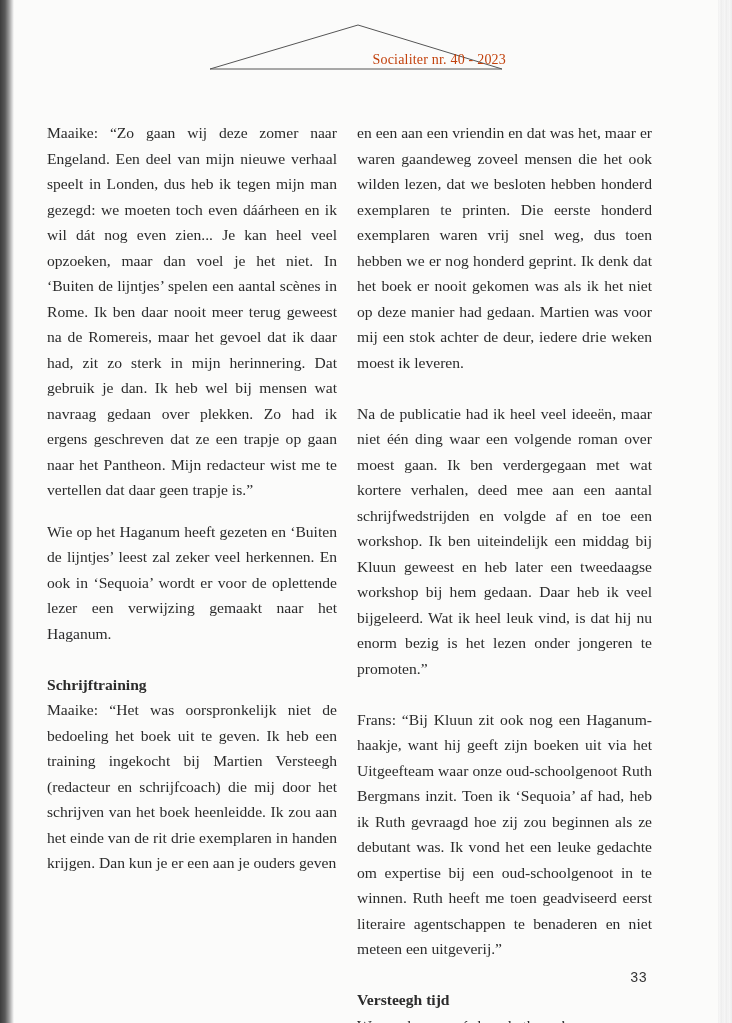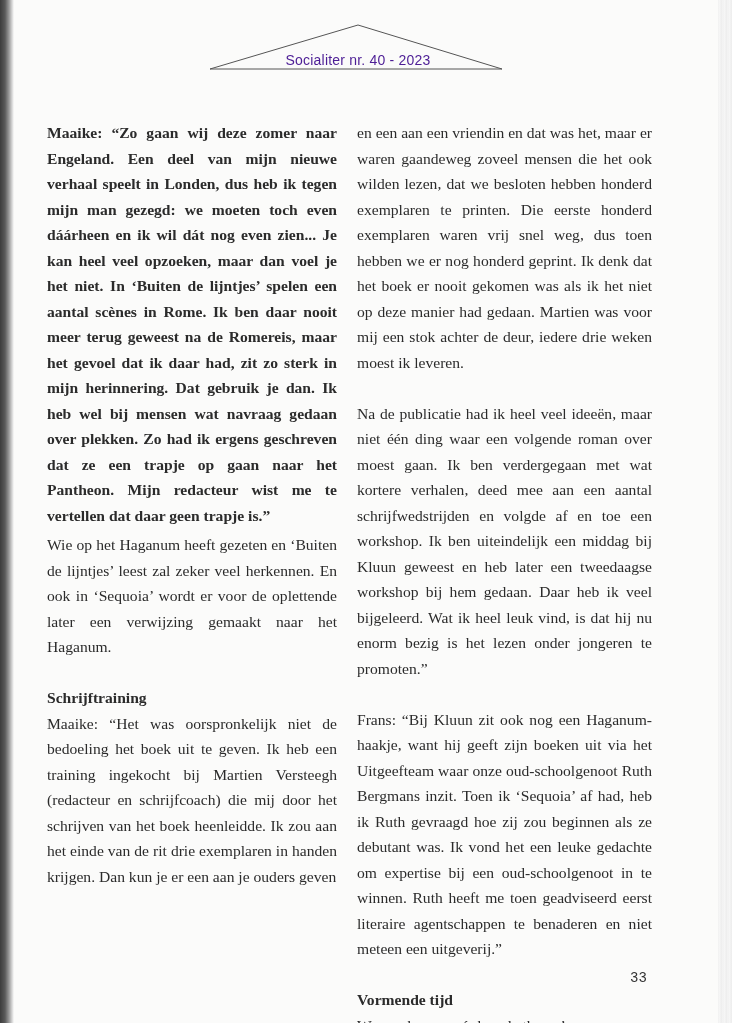--- a/index.html
+++ b/index.html
@@ -36,43 +36,42 @@
     }
     .header svg {
       position: absolute;
       left: 0; top: 0;
     }
     .header-title {
       position: absolute;
       left: 0;
       width: 296px;
       top: 28px;
-      text-align: center;
-      font-family: Liberation Sans, sans-serif;
+      text-align: right;
+      font-family: Liberation Serif, serif;
       font-size: 14px;
-      color: #4c1d95;
+      color: #c2410c;
       letter-spacing: 0.2px;
     }
     .column {
       position: absolute;
       top: 120px;
       font-family: "Liberation Serif", serif;
       font-size: 15.6px;
       line-height: 25.5px;
       color: #2b2b2b;
       text-align: justify;
     }
     .col-left { left: 47px; width: 290px; }
     .col-right { left: 357px; width: 295px; }
     .column p {
       margin: 0 0 25.5px 0;
     }
     .column p.tight {
-      margin-bottom: 4px;
-      font-weight: bold;
+      margin-bottom: 16px;
     }
     .column h3 {
       margin: 0;
       font-size: 15.6px;
       line-height: 25.5px;
       font-weight: bold;
     }
     .page-number {
       position: absolute;
       left: 630px;
@@ -91,26 +90,26 @@
 <div class="header">
   <svg width="296" height="46" viewBox="0 0 296 46">
     <polyline points="0,45 148,1 292,45" fill="none" stroke="#555" stroke-width="1"></polyline>
     <line x1="0" y1="45" x2="292" y2="45" stroke="#555" stroke-width="1"></line>
   </svg>
   <div class="header-title">Socialiter nr. 40 - 2023</div>
 </div>
 
 <div class="column col-left">
   <p class="tight">Maaike: “Zo gaan wij deze zomer naar Engeland. Een deel van mijn nieuwe verhaal speelt in Londen, dus heb ik tegen mijn man gezegd: we moeten toch even dáárheen en ik wil dát nog even zien... Je kan heel veel opzoeken, maar dan voel je het niet. In ‘Buiten de lijntjes’ spelen een aantal scènes in Rome. Ik ben daar nooit meer terug geweest na de Romereis, maar het gevoel dat ik daar had, zit zo sterk in mijn herinnering. Dat gebruik je dan. Ik heb wel bij mensen wat navraag gedaan over plekken. Zo had ik ergens geschreven dat ze een trapje op gaan naar het Pantheon. Mijn redacteur wist me te vertellen dat daar geen trapje is.”</p>
-  <p>Wie op het Haganum heeft gezeten en ‘Buiten de lijntjes’ leest zal zeker veel herkennen. En ook in ‘Sequoia’ wordt er voor de oplettende later een verwijzing gemaakt naar het Haganum.</p>
+  <p>Wie op het Haganum heeft gezeten en ‘Buiten de lijntjes’ leest zal zeker veel herkennen. En ook in ‘Sequoia’ wordt er voor de oplettende lezer een verwijzing gemaakt naar het Haganum.</p>
   <h3>Schrijftraining</h3>
   <p>Maaike: “Het was oorspronkelijk niet de bedoeling het boek uit te geven. Ik heb een training ingekocht bij Martien Versteegh (redacteur en schrijfcoach) die mij door het schrijven van het boek heenleidde. Ik zou aan het einde van de rit drie exemplaren in handen krijgen. Dan kun je er een aan je ouders geven</p>
 </div>
 
 <div class="column col-right">
   <p>en een aan een vriendin en dat was het, maar er waren gaandeweg zoveel mensen die het ook wilden lezen, dat we besloten hebben honderd exemplaren te printen. Die eerste honderd exemplaren waren vrij snel weg, dus toen hebben we er nog honderd geprint. Ik denk dat het boek er nooit gekomen was als ik het niet op deze manier had gedaan. Martien was voor mij een stok achter de deur, iedere drie weken moest ik leveren.</p>
   <p>Na de publicatie had ik heel veel ideeën, maar niet één ding waar een volgende roman over moest gaan. Ik ben verdergegaan met wat kortere verhalen, deed mee aan een aantal schrijfwedstrijden en volgde af en toe een workshop. Ik ben uiteindelijk een middag bij Kluun geweest en heb later een tweedaagse workshop bij hem gedaan. Daar heb ik veel bijgeleerd. Wat ik heel leuk vind, is dat hij nu enorm bezig is het lezen onder jongeren te promoten.”</p>
   <p>Frans: “Bij Kluun zit ook nog een Haganum-haakje, want hij geeft zijn boeken uit via het Uitgeefteam waar onze oud-schoolgenoot Ruth Bergmans inzit. Toen ik ‘Sequoia’ af had, heb ik Ruth gevraagd hoe zij zou beginnen als ze debutant was. Ik vond het een leuke gedachte om expertise bij een oud-schoolgenoot in te winnen. Ruth heeft me toen geadviseerd eerst literaire agentschappen te benaderen en niet meteen een uitgeverij.”</p>
-  <h3>Vormende tijd</h3>
+  <h3>Versteegh tijd</h3>
   <p>We spreken overér hoe de thema’s van ons</p>
 </div>
 
 <div class="page-number">33</div>
 
 </body></html>

